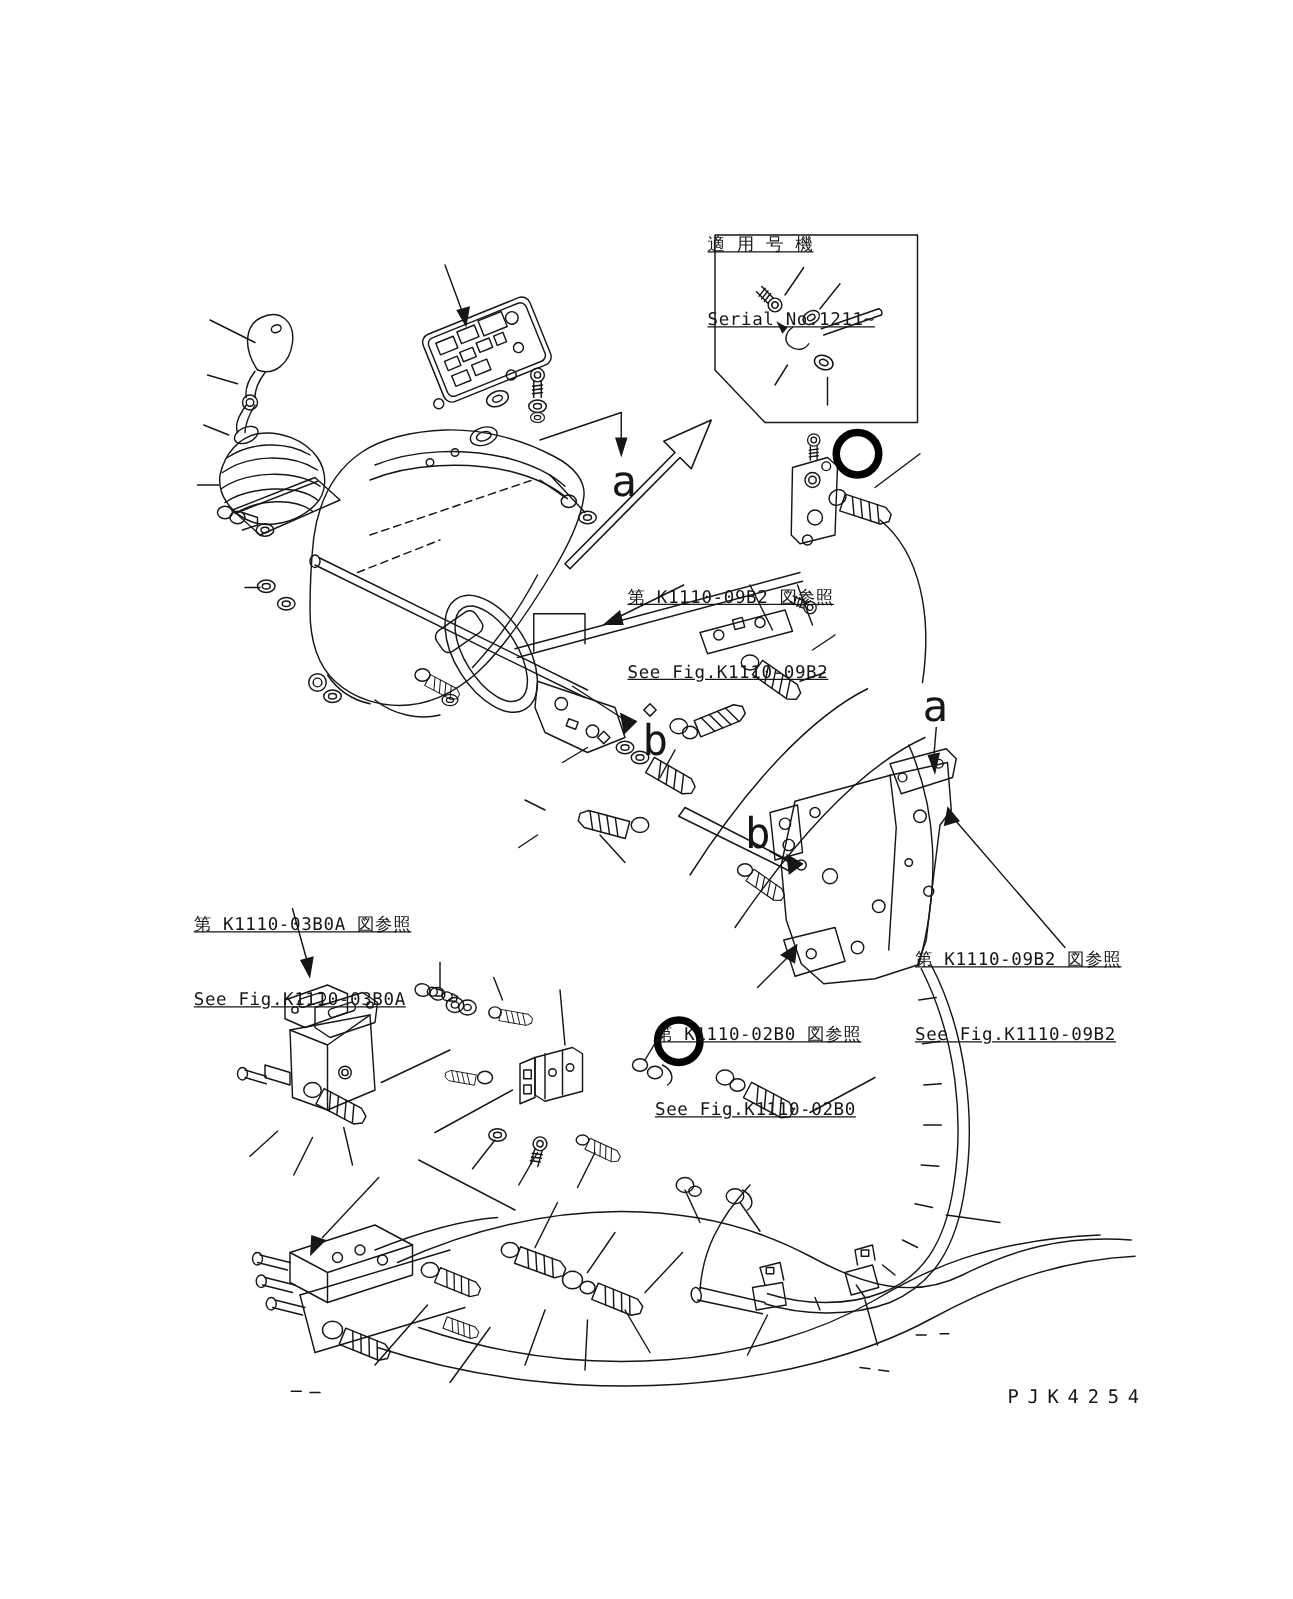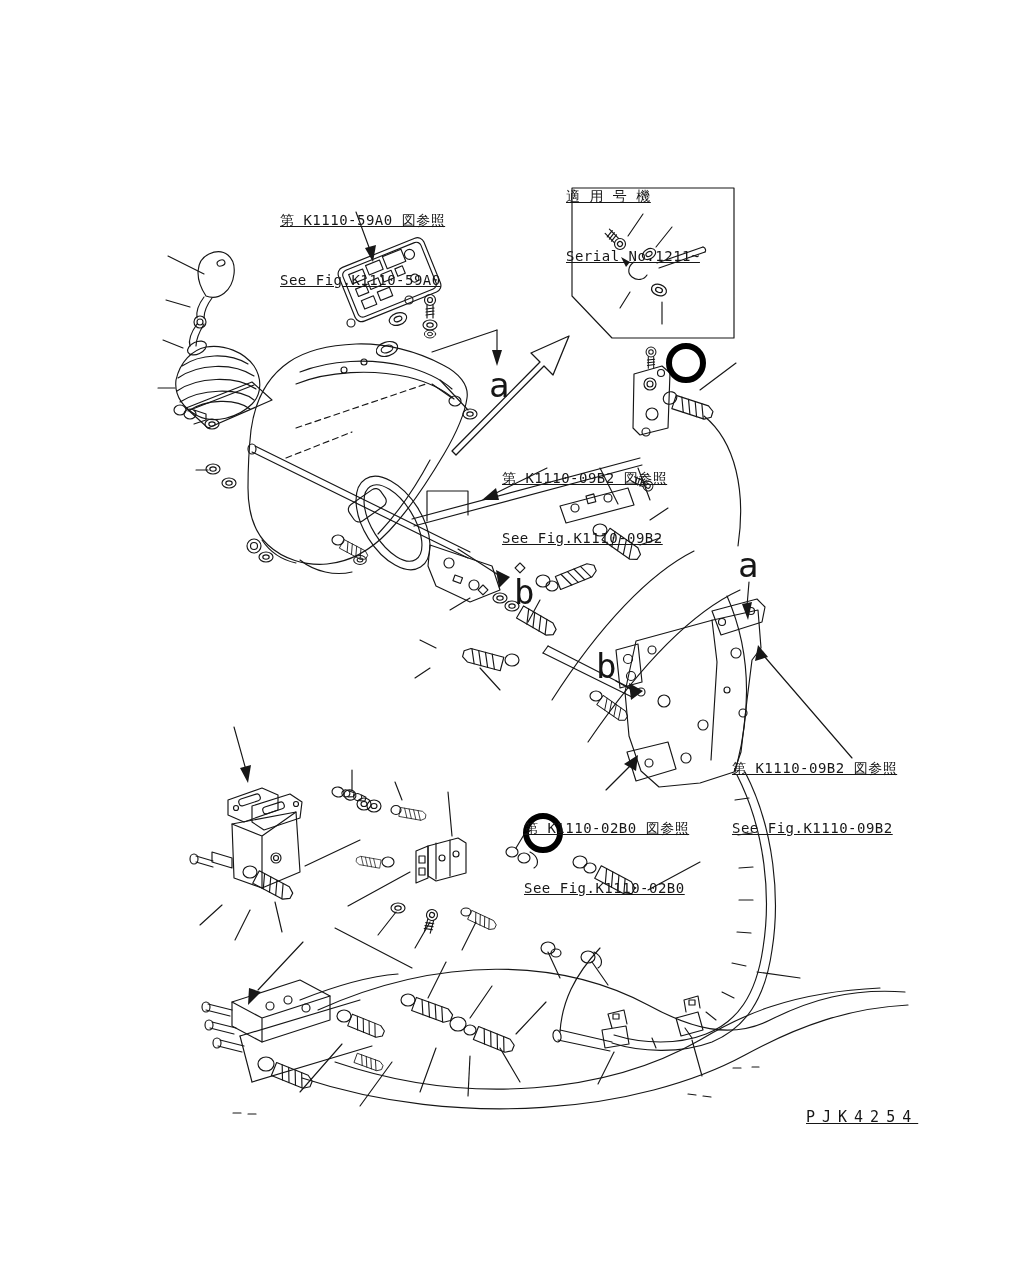--- a/index.html
+++ b/index.html
@@ -429,42 +429,42 @@
   <g>
     <circle class="ring" cx="686" cy="363" r="17" fill="#1e8b1e"></circle>
     <text class="badge-num" x="686" y="369">20</text>
   </g>
   <g>
     <circle class="ring" cx="543" cy="833" r="17" fill="#1e8b1e"></circle>
     <text class="badge-num" x="543" y="839">20</text>
   </g>
 </svg>
 
-<div class="figlabel" style="left:280px;top:170px;">
-  <span>第 K1110-59A0 図参照</span>
-  <span>See Fig.K1110-59A0</span>
-</div>
 
 <div class="figlabel" style="left:566px;top:146px;">
   <span>適 用 号 機</span>
   <span>Serial No.1211~</span>
 </div>
 
 <div class="figlabel" style="left:502px;top:428px;">
   <span>第 K1110-09B2 図参照</span>
   <span>See Fig.K1110-09B2</span>
 </div>
 
+<div class="figlabel" style="left:155px;top:690px;">
+  <span>第 K1110-03B0A 図参照</span>
+  <span>See Fig.K1110-03B0A</span>
+</div>
 
 <div class="figlabel" style="left:732px;top:718px;">
   <span>第 K1110-09B2 図参照</span>
   <span>See Fig.K1110-09B2</span>
 </div>
 
 <div class="figlabel" style="left:524px;top:778px;">
   <span>第 K1110-02B0 図参照</span>
   <span>See Fig.K1110-02B0</span>
 </div>
 
 
-<div class="partcode" style="left:806px;top:1108px;text-decoration:underline;">PJK4254</div>
+<div class="partcode" style="left:806px;top:1108px;">PJK4254</div>
 
 </div>
 
 </body></html>

